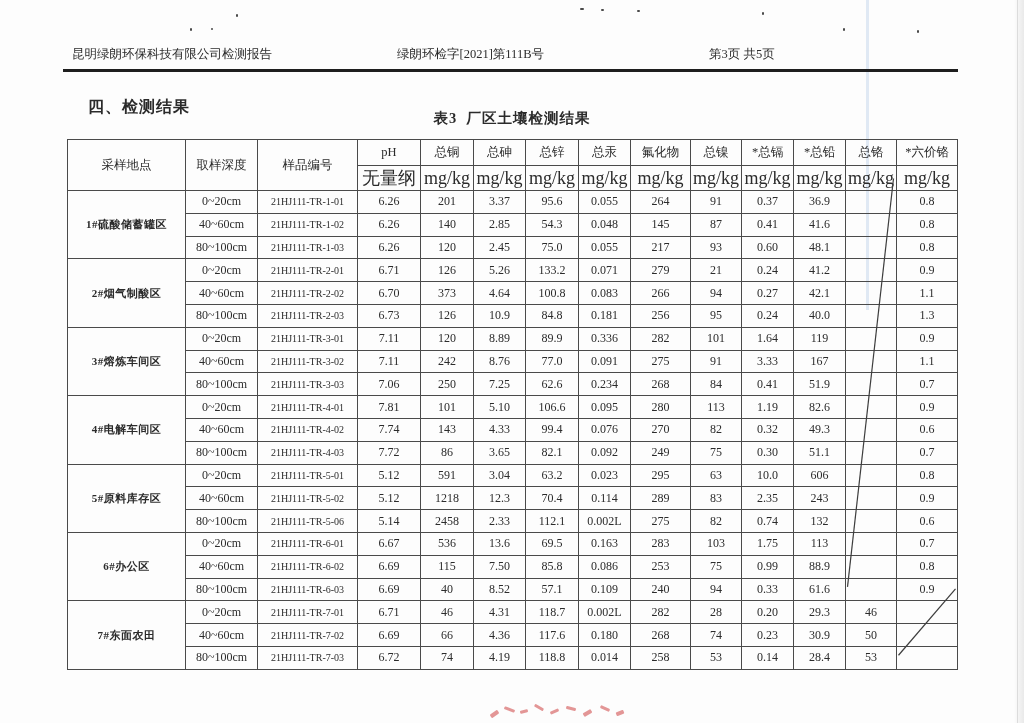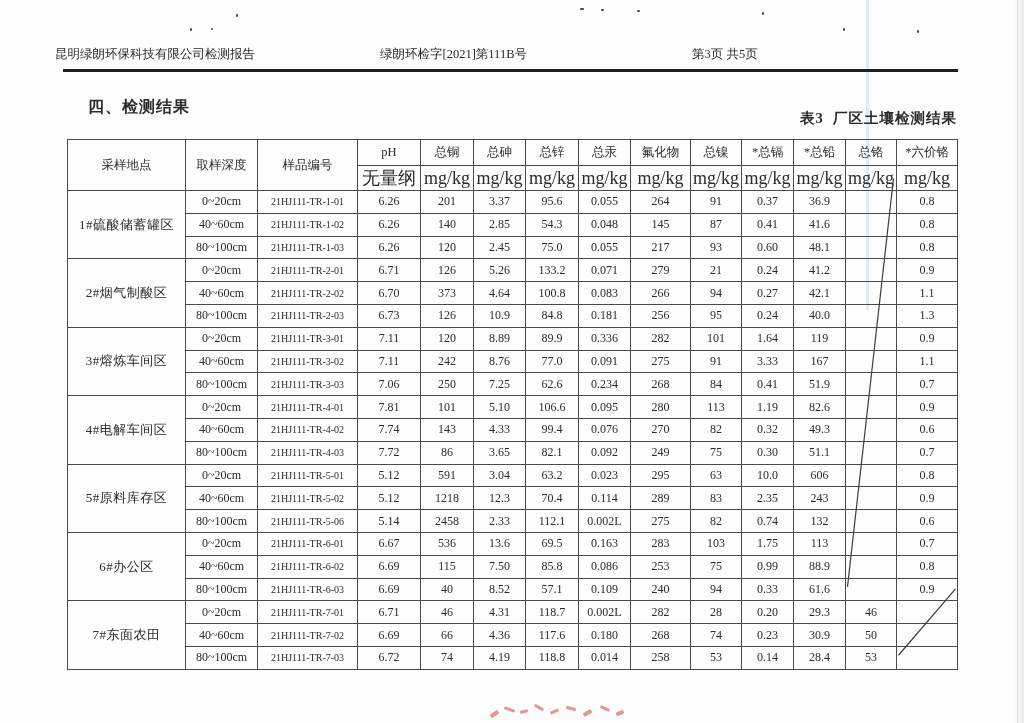--- a/index.html
+++ b/index.html
@@ -8,39 +8,39 @@
     font-family:"Liberation Serif","DejaVu Serif",serif;color:#2b2b2b;
   }
   .page{position:absolute;inset:0;background:#fdfdfd;}
   .edge-shade{position:absolute;top:0;right:0;width:10px;height:100%;
     background:linear-gradient(to right,rgba(0,0,0,0),rgba(0,0,0,0.08));}
   .edge-line{position:absolute;top:0;right:6px;width:1px;height:100%;background:#dcdcdc;}
   .blue-streak{position:absolute;left:866px;top:0;width:3px;height:310px;
     background:rgba(125,165,215,0.22);}
   .speck{position:absolute;background:#4a4a4a;border-radius:1px;}
 
-  .doc-header{position:absolute;top:46px;left:55px;width:894px;height:18px;font-size:12.5px;}
+  .doc-header{position:absolute;top:46px;left:72px;width:894px;height:18px;font-size:12.5px;}
   .doc-header span{position:absolute;top:0;white-space:nowrap;}
   .hdr-left{left:0;}
   .hdr-center{left:325px;}
   .hdr-right{left:637px;text-align:center;}
   .header-rule{position:absolute;top:69px;left:63px;width:895px;height:2.5px;background:#1e1e1e;}
 
   .section-title{position:absolute;top:84px;left:88px;font-size:16px;font-weight:bold;letter-spacing:1px;}
-  .table-title{position:absolute;top:109px;left:67px;width:890px;text-align:right;
+  .table-title{position:absolute;top:109px;left:67px;width:890px;text-align:center;
     font-size:14.5px;font-weight:bold;letter-spacing:1px;white-space:pre;}
 
   .table-wrap{position:absolute;top:131px;left:67px;}
   table{border-collapse:collapse;table-layout:fixed;width:890px;margin-top:8px;}
   th,td{border:1px solid #4a4a4a;text-align:center;vertical-align:middle;
     padding:0;font-weight:normal;overflow:hidden;white-space:nowrap;}
   thead tr:first-child th{height:25px;font-size:12.5px;}
   thead tr:nth-child(2) th{height:19px;font-size:18px;}
   tbody td{height:21.8px;font-size:12px;}
-  td.loc{font-size:13px;letter-spacing:0.5px;}
+  td.loc{font-size:11px;letter-spacing:0.5px;font-weight:bold;}
   td.sid{font-size:10px;}
   .diag-overlay{position:absolute;top:0;left:0;pointer-events:none;}
 
   .stamp{position:absolute;left:488px;top:703px;width:150px;height:20px;}
   .stamp i{position:absolute;display:block;background:rgba(205,65,65,0.55);border-radius:1px;}
 </style>
 </head>
 <body>
 
 <div class="page">

